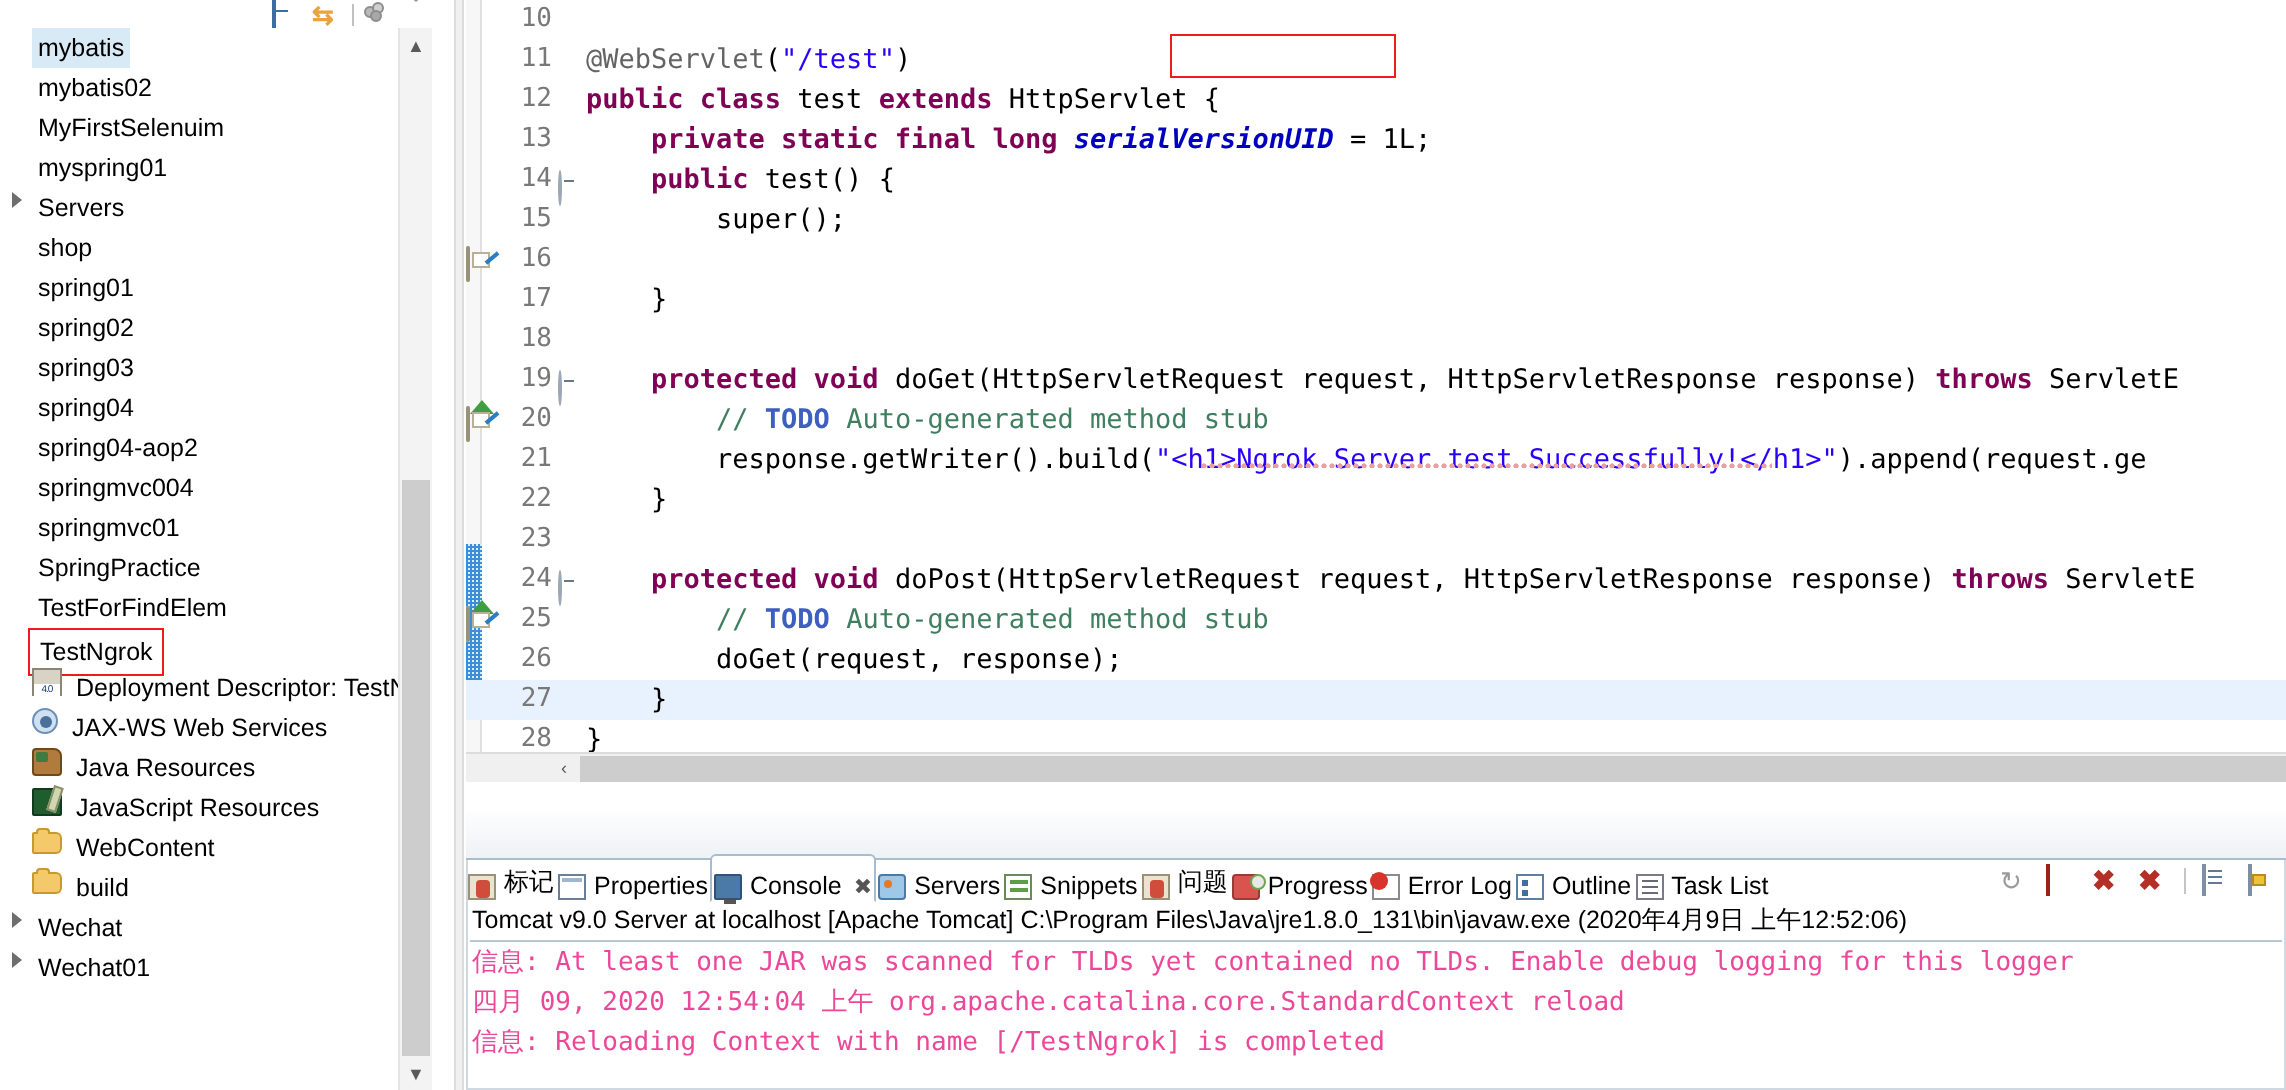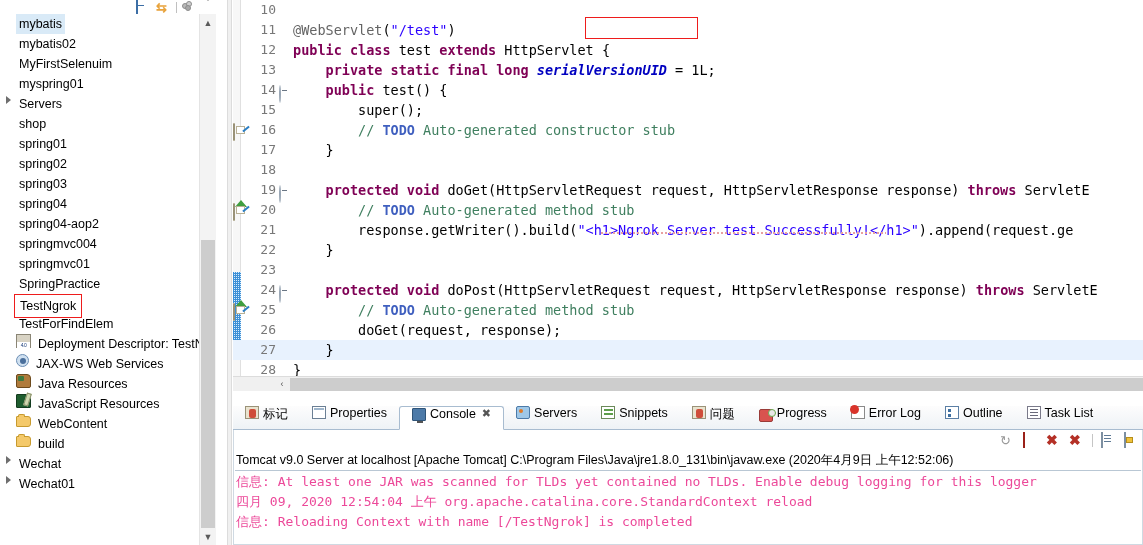--- a/index.html
+++ b/index.html
@@ -97,21 +97,21 @@
      background-size:4px 4px;}
 
   .ed-hscroll{position:absolute;left:0;bottom:14px;width:910px;height:15px;background:#f0f0f0;border-top:1px solid #dcdcdc;box-sizing:border-box;}
   .ed-hscroll .hs-l{position:absolute;left:42px;top:0;width:14px;height:14px;display:flex;align-items:center;justify-content:center;font-size:9px;color:#555;}
   .ed-hscroll .hs-track{position:absolute;left:57px;top:1px;right:0;height:13px;background:#cdcdcd;}
 
   
   .console{position:absolute;left:233px;top:406px;width:910px;height:139px;background:#fff;}
   .ctabs{position:absolute;left:0;top:0;width:910px;height:24px;
      background:linear-gradient(#fdfdfd,#eef2f6);border-bottom:1px solid #a8bcd0;box-sizing:border-box;}
-  .ctab{position:relative;float:left;height:23px;display:flex;align-items:flex-start;gap:4px;padding:0 12px;font-size:12.5px;white-space:nowrap;color:#000;}
+  .ctab{position:relative;float:left;height:23px;display:flex;align-items:flex-end;gap:4px;padding:0 1px;font-size:12.5px;white-space:nowrap;color:#000;margin-top:21px;}
   .ctab.active{background:#fff;border:1px solid #a8bcd0;border-bottom:1px solid #fff;border-radius:3px 3px 0 0;box-sizing:border-box;height:24px;}
   .ctab .cti{width:14px;height:13px;position:relative;flex:0 0 auto;}
   .cti-marker{background:#e9e3cf;border:1px solid #9a9278;box-sizing:border-box;}
   .cti-marker:after{content:"";position:absolute;left:3px;top:2px;width:7px;height:9px;background:#cf4d3a;border-radius:2px;}
   .cti-props{background:#fff;border:1px solid #6b7f94;box-sizing:border-box;}
   .cti-props:after{content:"";position:absolute;left:1px;top:1px;right:1px;height:2px;background:#9fb6cc;}
   .cti-console{background:#4c7aa8;border:1px solid #2f5478;box-sizing:border-box;border-radius:1px;height:11px;margin-top:1px;}
   .cti-console:after{content:"";position:absolute;left:4px;bottom:-3px;width:6px;height:2px;background:#555;}
   .cti-servers{background:#9fc8e8;border:1px solid #4c7aa8;box-sizing:border-box;border-radius:2px;}
   .cti-servers:after{content:"";position:absolute;left:2px;top:2px;width:4px;height:4px;background:#e07b2a;border-radius:50%;}
@@ -213,27 +213,27 @@
           <span class="lbl">springmvc004</span>
         </div>
         <div class="tree-row">
           <span class="twisty"></span>
           <span class="lbl">springmvc01</span>
         </div>
         <div class="tree-row">
           <span class="twisty"></span>
           <span class="lbl">SpringPractice</span>
         </div>
+        <div class="tree-row">
+          <span class="twisty"></span>
+          <span class="lbl">TestForFindElem</span>
+        </div>
         <div class="tree-row boxed">
           <span class="twisty"></span>
           <span class="lbl">TestNgrok</span>
-        </div>
-        <div class="tree-row">
-          <span class="twisty"></span>
-          <span class="lbl">TestForFindElem</span>
         </div>
         <div class="tree-row">
           <span class="twisty"></span>
           <span class="ti ti-deploy"></span>
           <span class="lbl">Deployment Descriptor: TestNg</span>
         </div>
         <div class="tree-row">
           <span class="twisty"></span>
           <span class="ti ti-jaxws"></span>
           <span class="lbl">JAX-WS Web Services</span>
@@ -280,21 +280,21 @@
   <div class="editor">
     <div class="gutter"></div>
     <div class="chg-bar" style="top:272px;height:78px;"></div>
     <div class="code-area" id="codeArea">
         <div class="cl"><span class="lno">10</span><span class="txt"></span></div>
         <div class="cl"><span class="lno">11</span><span class="txt"><span class="ann-kw">@WebServlet</span><span class="plain">(</span><span class="str">"/test"</span><span class="plain">)</span></span></div>
         <div class="cl"><span class="lno">12</span><span class="txt"><span class="kw">public class </span><span class="plain">test </span><span class="kw">extends </span><span class="plain">HttpServlet {</span></span></div>
         <div class="cl"><span class="lno">13</span><span class="txt"><span class="plain">    </span><span class="kw">private static final long </span><span class="fld">serialVersionUID</span><span class="plain"> = 1L;</span></span></div>
         <div class="cl"><span class="lno">14</span><span class="fold"><span class="fold-minus"></span></span><span class="txt"><span class="plain">    </span><span class="kw">public </span><span class="plain">test() {</span></span></div>
         <div class="cl"><span class="lno">15</span><span class="txt"><span class="plain">        super();</span></span></div>
-        <div class="cl"><span class="ann"><span class="ann-todo"></span></span><span class="lno">16</span><span class="txt"><span class="plain">        </span><span class="cmt">// </span><span class="task">TODO</span><span class="cmt"> Auto-generated constructor stub</span></span></div>
+        <div class="cl"><span class="ann"><span class="ann-todo"></span></span><span class="lno">16</span></div>
         <div class="cl"><span class="lno">17</span><span class="txt"><span class="plain">    }</span></span></div>
         <div class="cl"><span class="lno">18</span><span class="txt"></span></div>
         <div class="cl"><span class="ann"><span class="ann-tri"></span></span><span class="lno">19</span><span class="fold"><span class="fold-minus"></span></span><span class="txt"><span class="plain">    </span><span class="kw">protected void </span><span class="plain">doGet(HttpServletRequest request, HttpServletResponse response) </span><span class="kw">throws </span><span class="plain">ServletE</span></span></div>
         <div class="cl"><span class="ann"><span class="ann-todo"></span></span><span class="lno">20</span><span class="txt"><span class="plain">        </span><span class="cmt">// </span><span class="task">TODO</span><span class="cmt"> Auto-generated method stub</span></span></div>
         <div class="cl"><span class="lno">21</span><span class="txt"><span class="plain">        response.getWriter().build(</span><span class="str">"&lt;h1&gt;Ngrok Server test Successfully!&lt;/h1&gt;"</span><span class="plain">).append(request.ge</span></span></div>
         <div class="cl"><span class="lno">22</span><span class="txt"><span class="plain">    }</span></span></div>
         <div class="cl"><span class="lno">23</span><span class="txt"></span></div>
         <div class="cl"><span class="ann"><span class="ann-tri"></span></span><span class="lno">24</span><span class="fold"><span class="fold-minus"></span></span><span class="txt"><span class="plain">    </span><span class="kw">protected void </span><span class="plain">doPost(HttpServletRequest request, HttpServletResponse response) </span><span class="kw">throws </span><span class="plain">ServletE</span></span></div>
         <div class="cl"><span class="ann"><span class="ann-todo"></span></span><span class="lno">25</span><span class="txt"><span class="plain">        </span><span class="cmt">// </span><span class="task">TODO</span><span class="cmt"> Auto-generated method stub</span></span></div>
         <div class="cl"><span class="lno">26</span><span class="txt"><span class="plain">        doGet(request, response);</span></span></div>

